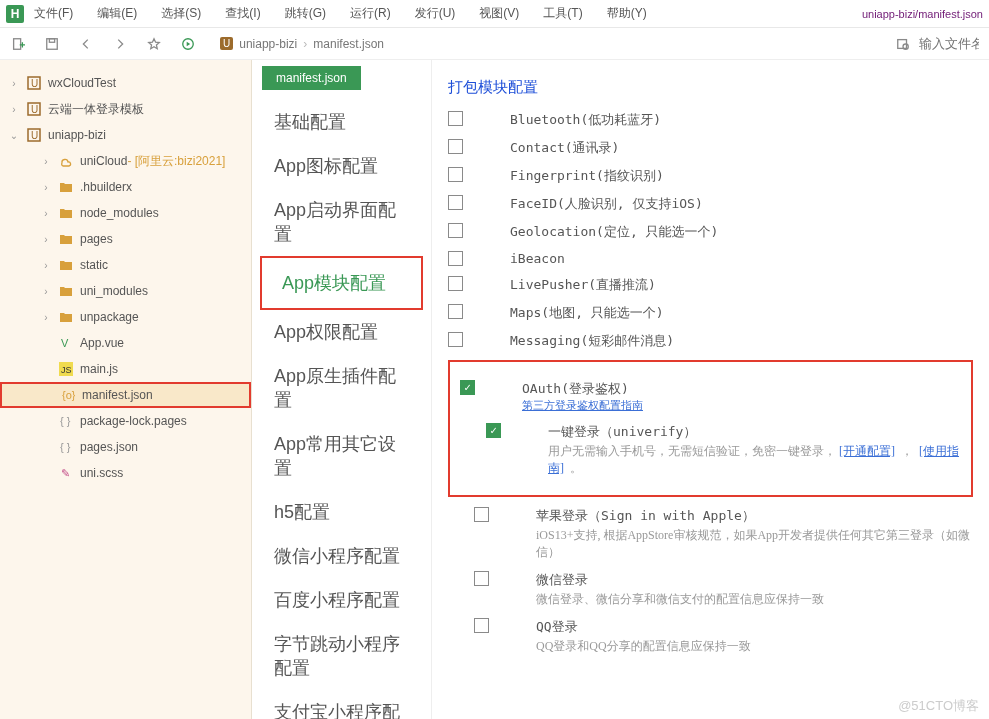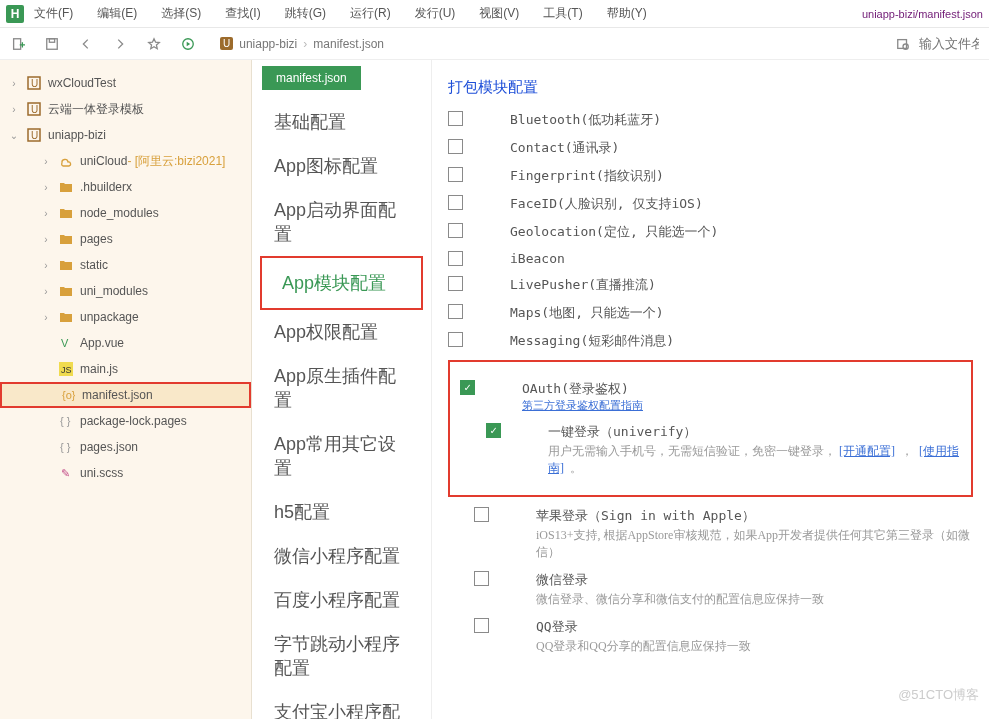--- a/index.html
+++ b/index.html
@@ -42,21 +42,21 @@
   .content{flex:1;padding:18px 16px;overflow:auto;position:relative;}
   .sec-title{font-size:15px;color:#1d4ed8;margin-bottom:14px;}
   .chk-row{display:flex;align-items:flex-start;margin:10px 0;font-size:13px;color:#555;font-family:Consolas,monospace;gap:37px;}
   .chk{width:15px;height:15px;border:1.5px solid #8a8a8a;margin-right:10px;flex-shrink:0;display:inline-flex;align-items:center;justify-content:center;}
   .chk.on{background:#3a9855;border-color:#3a9855;color:#fff;font-size:11px;}
   .chk.on::after{content:"✓";}
   .subtext{font-size:12px;color:#999;margin-top:2px;font-family:"Microsoft YaHei";}
   .link{color:#3b6fd6;text-decoration:underline;cursor:pointer;}
   .redbox{border:2px solid #e23b2e;padding:8px 10px;margin:6px 0;}
   .nested{margin-left:26px;}
-  .watermark{position:absolute;right:10px;bottom:15px;color:#ccc;font-size:13px;font-family:Arial;}
+  .watermark{position:absolute;right:10px;bottom:4px;color:#ccc;font-size:13px;font-family:Arial;}
 </style>
 </head>
 <body>
 
 <div class="menubar">
   <div class="logo">H</div>
   <div class="menu-items">
     <span>文件(F)</span>
     <span>编辑(E)</span>
     <span>选择(S)</span>

